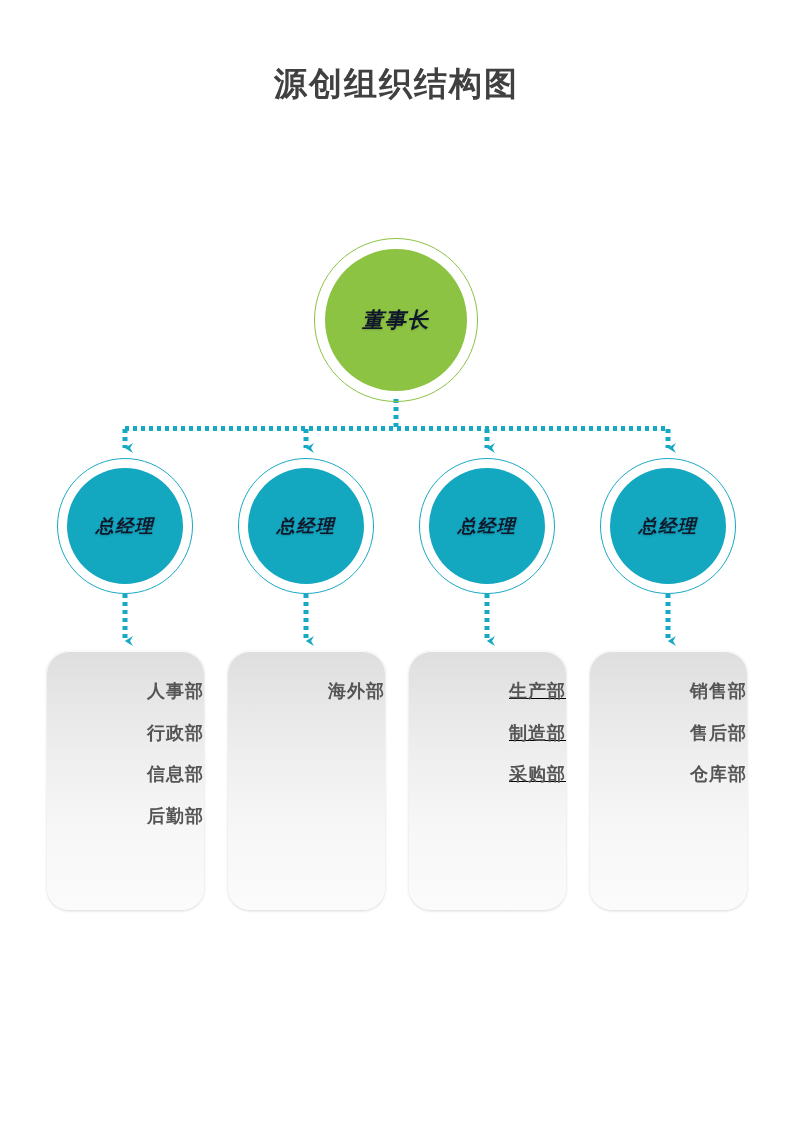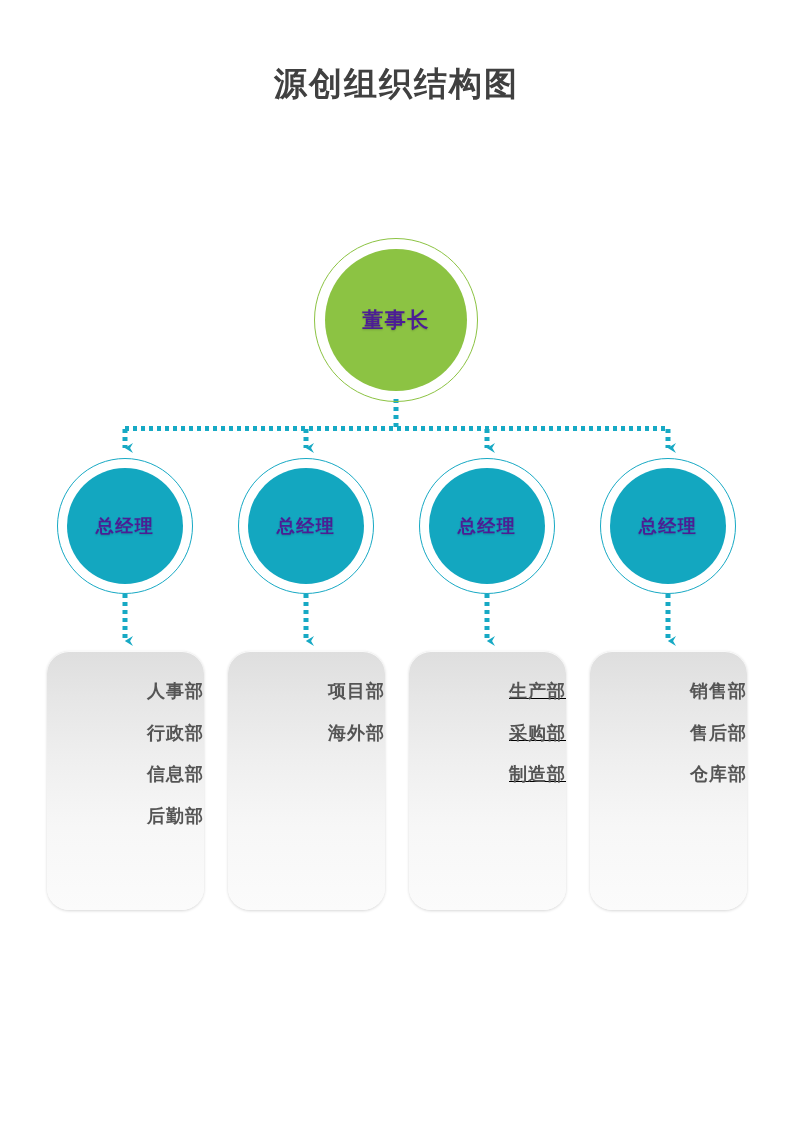--- a/index.html
+++ b/index.html
@@ -53,25 +53,26 @@
     justify-content: center;
     box-sizing: border-box;
   }
   .node-ring {
     position: absolute;
     border-radius: 50%;
     box-sizing: border-box;
     background: transparent;
   }
   .node-label {
-    color: #4c1d95;
+    color: #0f172a;
     font-weight: bold;
     letter-spacing: 1.5px;
     text-shadow: 0 1px 2px rgba(0,0,0,0.18);
     white-space: nowrap;
+    font-style: italic;
   }
 
   
   .ring-chairman {
     width: 164px;
     height: 164px;
     left: 314px;
     top: 238px;
     border: 1.6px solid #8CC343;
   }
@@ -180,28 +181,27 @@
   </div>
 
   <div class="dept-box" style="left:47px;  top:651px;">
     <div class="dept-item">人事部</div>
     <div class="dept-item">行政部</div>
     <div class="dept-item">信息部</div>
     <div class="dept-item">后勤部</div>
   </div>
 
   <div class="dept-box" style="left:228px; top:651px;">
-    <div class="dept-item">项目部</div>
     <div class="dept-item">海外部</div>
   </div>
 
   <div class="dept-box" style="left:409px; top:651px;text-decoration:underline;">
     <div class="dept-item">生产部</div>
+    <div class="dept-item">制造部</div>
     <div class="dept-item">采购部</div>
-    <div class="dept-item">制造部</div>
   </div>
 
   <div class="dept-box" style="left:590px; top:651px;">
     <div class="dept-item">销售部</div>
     <div class="dept-item">售后部</div>
     <div class="dept-item">仓库部</div>
   </div>
 
 </div>
 

